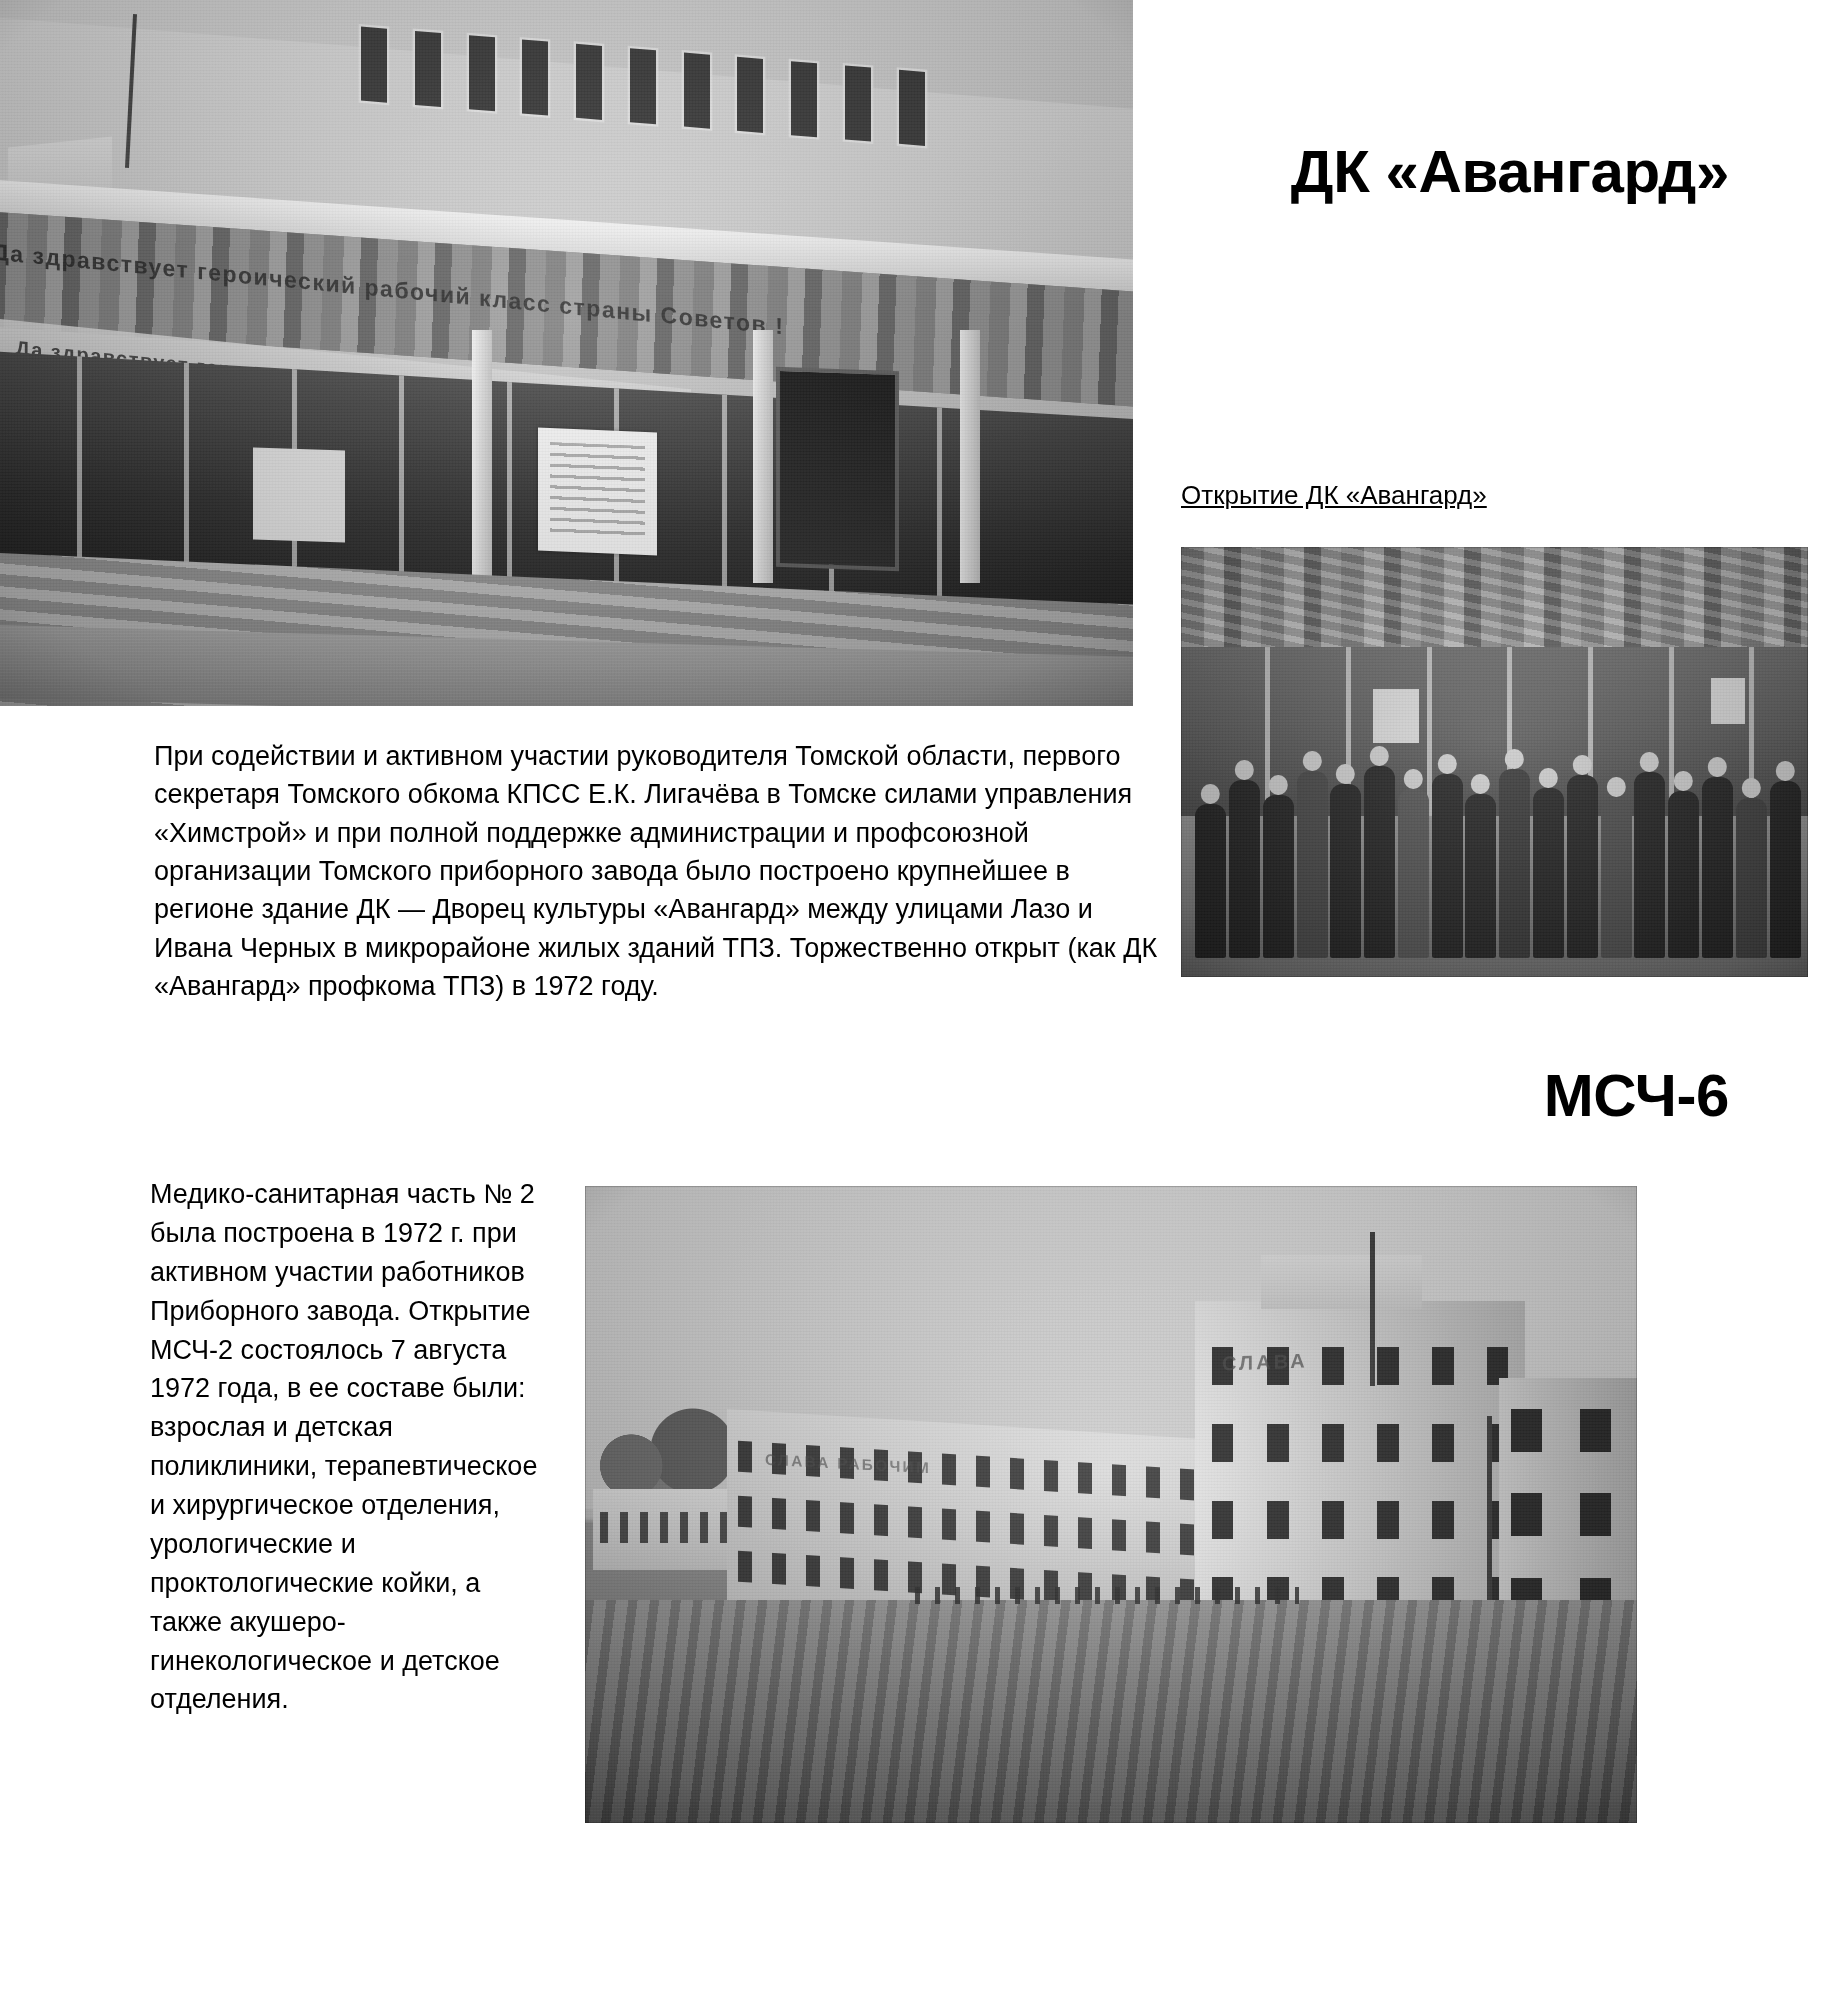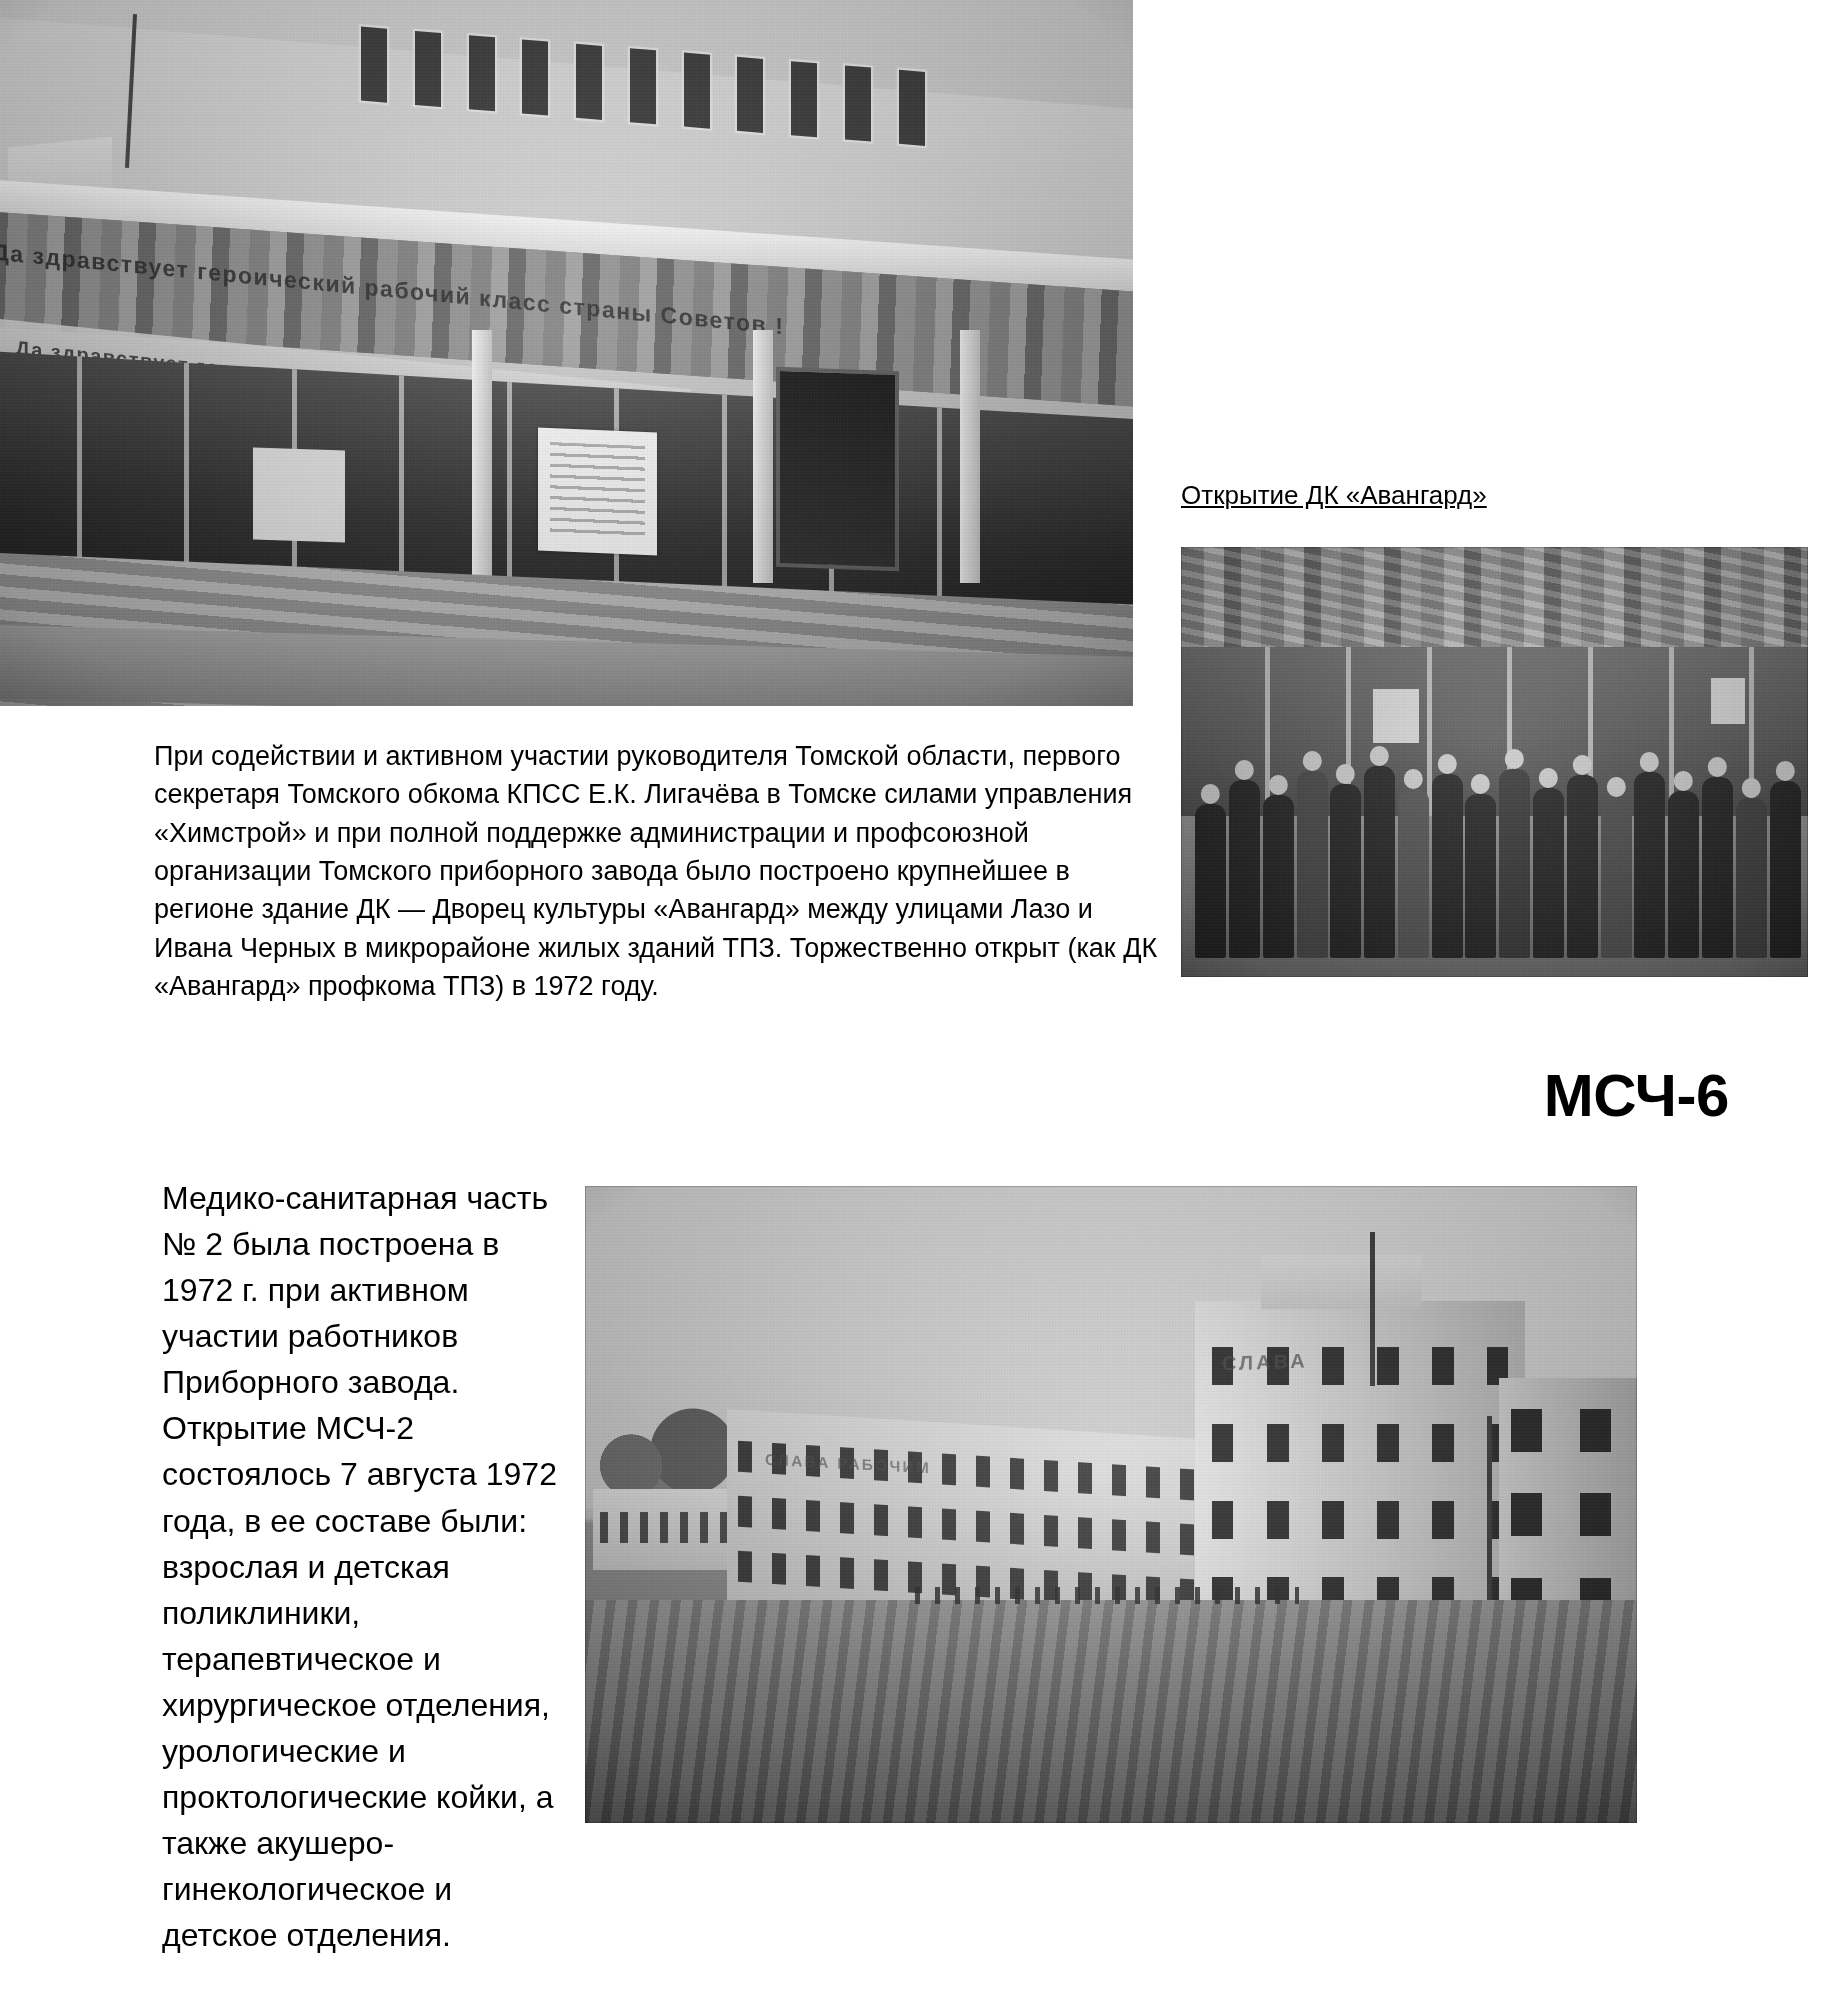--- a/index.html
+++ b/index.html
@@ -86,24 +86,24 @@
     line-height: 1.42;
     text-align: left;
     white-space: pre-line;
   }
   #text-avangard {
     left: 154px;
     top: 737px;
     width: 1006px;
   }
   #text-msch {
-    left: 162px;
+    left: 150px;
     top: 1175px;
     width: 403px;
-    font-size: 32px;
+    font-size: 27px;
     line-height: 1.44;
   }
 
   
   #photo-dk-facade {
     left: 0px;
     top: 0px;
     width: 1133px;
     height: 706px;
     background: linear-gradient(180deg, #d2d2d2 0%, #c3c3c3 40%, #b4b4b4 100%);
@@ -502,20 +502,21 @@
     <div class="doorway"></div>
     <div class="column" style="left:472px;"></div>
     <div class="column" style="left:753px;"></div>
     <div class="column" style="left:960px;"></div>
     <div class="steps"></div>
     <div class="ground"></div>
     <div class="grain"></div>
     <div class="vign"></div>
   </div>
 
+  <div class="title" id="title-avangard">ДК «Авангард»</div>
 
   <div class="caption" id="caption-opening">Открытие ДК «Авангард»</div>
 
   <div class="photo" id="photo-dk-opening">
     <div class="reliefband"></div>
     <div class="glass">
       <i style="left:84px;"></i>
         <i style="left:165px;"></i>
         <i style="left:246px;"></i>
       <i style="left:326px;"></i>

